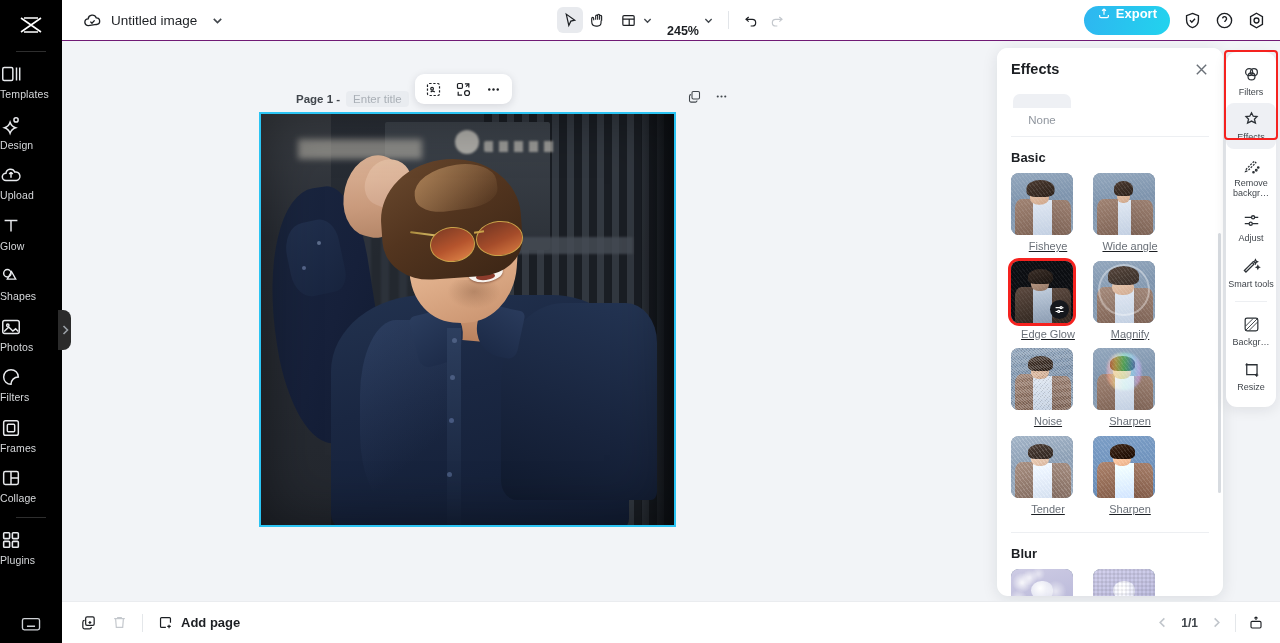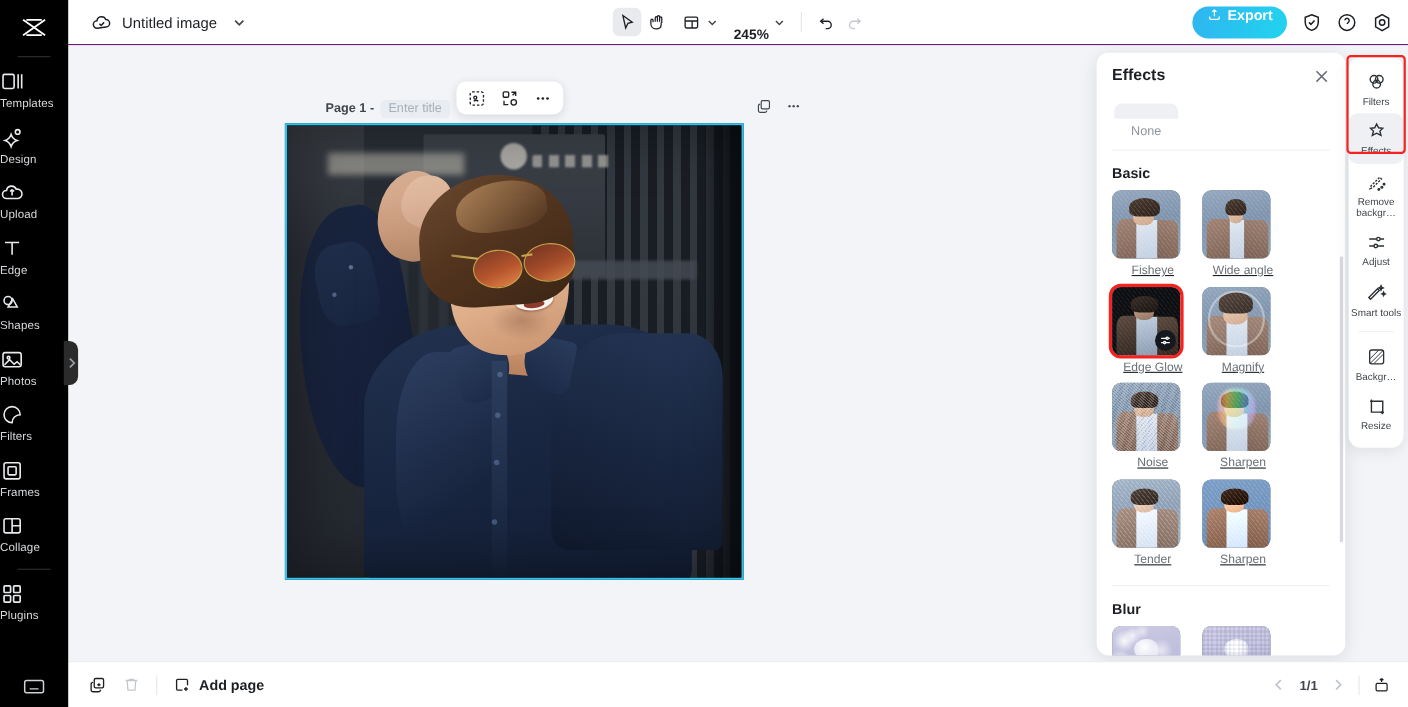--- a/index.html
+++ b/index.html
@@ -355,21 +355,21 @@
         <path d="M6.5 18a4 4 0 010-8 5 5 0 019.6-1.2A3.9 3.9 0 0118 18H6.5z"></path>
           <path d="M12 15V9m0 0l-2 2m2-2l2 2"></path>
       </svg>
       <span class="lbl">Upload</span>
     </div>
 
     <div class="rail-item">
       <svg class="ic" viewBox="0 0 24 24" fill="none" stroke="currentColor" stroke-width="1.6">
         <path d="M5 6h14M12 6v12"></path>
       </svg>
-      <span class="lbl">Edge</span>
+      <span class="lbl">Glow</span>
     </div>
 
     <div class="rail-item">
       <svg class="ic" viewBox="0 0 24 24" fill="none" stroke="currentColor" stroke-width="1.6">
         <circle cx="8" cy="9" r="4"></circle>
           <path d="M13 20l5-9 5 9z" transform="translate(-4 -3) scale(.92)"></path>
       </svg>
       <span class="lbl">Shapes</span>
     </div>
 

